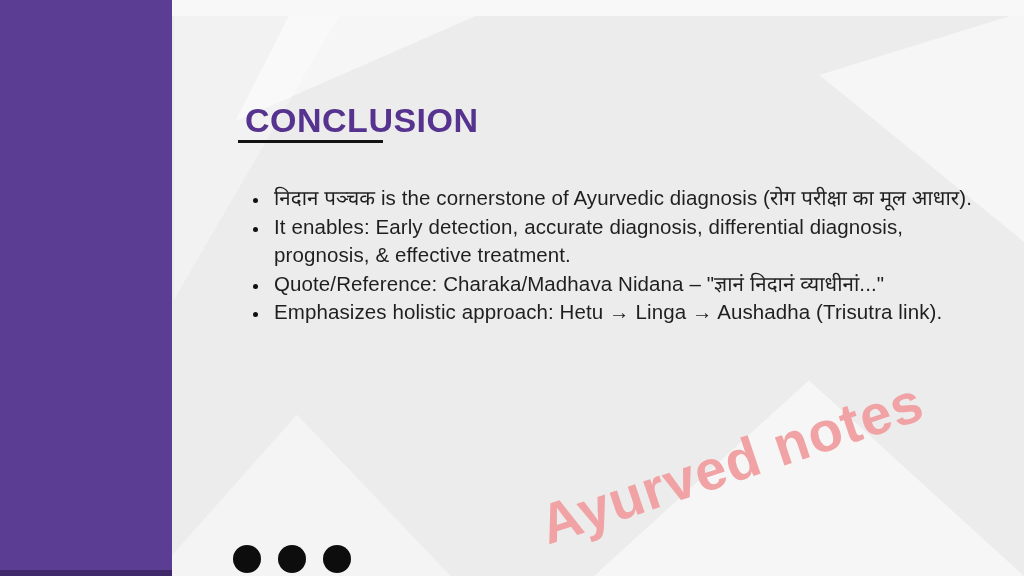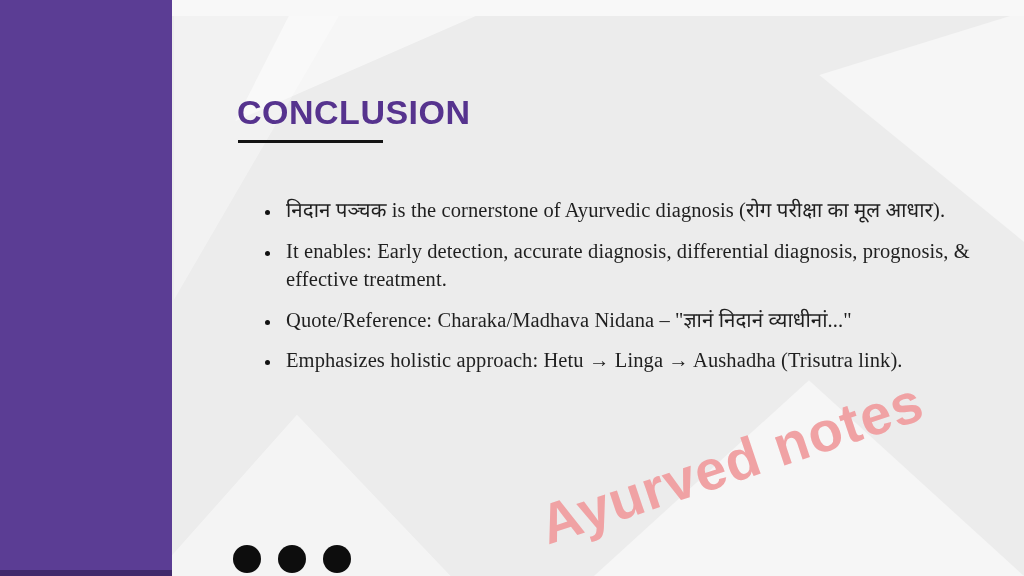--- a/index.html
+++ b/index.html
@@ -31,35 +31,35 @@
     position:absolute; bottom:0; left:0; width:100%; height:6px;
     background:#40296b;
   }
   .watermark {
     position:absolute; left:552px; top:492px;
     font-size:56px; font-weight:800; letter-spacing:1px;
     color:#f0a2a4; white-space:nowrap;
     transform:rotate(-18.5deg); transform-origin:left bottom;
   }
   .title {
-    position:absolute; left:237px; top:94px; margin:0;
+    position:absolute; left:237px; top:94px; margin:8px;
     font-size:34px; font-weight:800; letter-spacing:0.5px;
     color:#56338e; line-height:1.1;
   }
   .title-underline {
     position:absolute; left:238px; top:140px;
     width:145px; height:3px; background:#141414;
   }
   .bullets {
     position:absolute; left:252px; top:184px; width:712px;
     margin:0; padding:0 0 0 18px;
     color:#1f1f1f; font-size:20.5px; line-height:28.5px;
     letter-spacing:0.1px;
   }
-  .bullets li { margin:12px; padding-left:4px;font-family:Liberation Serif, serif; }
+  .bullets li { margin:0; padding-left:4px; }
   .bullets li::marker { color:#111; font-size:0.85em; }
   .dots {
     position:absolute; left:233px; top:545px;
     display:flex; gap:17px;
   }
   .dot { width:28px; height:28px; border-radius:50%; background:#0d0d0d; }
 </style>
 </head>
 <body>
 

